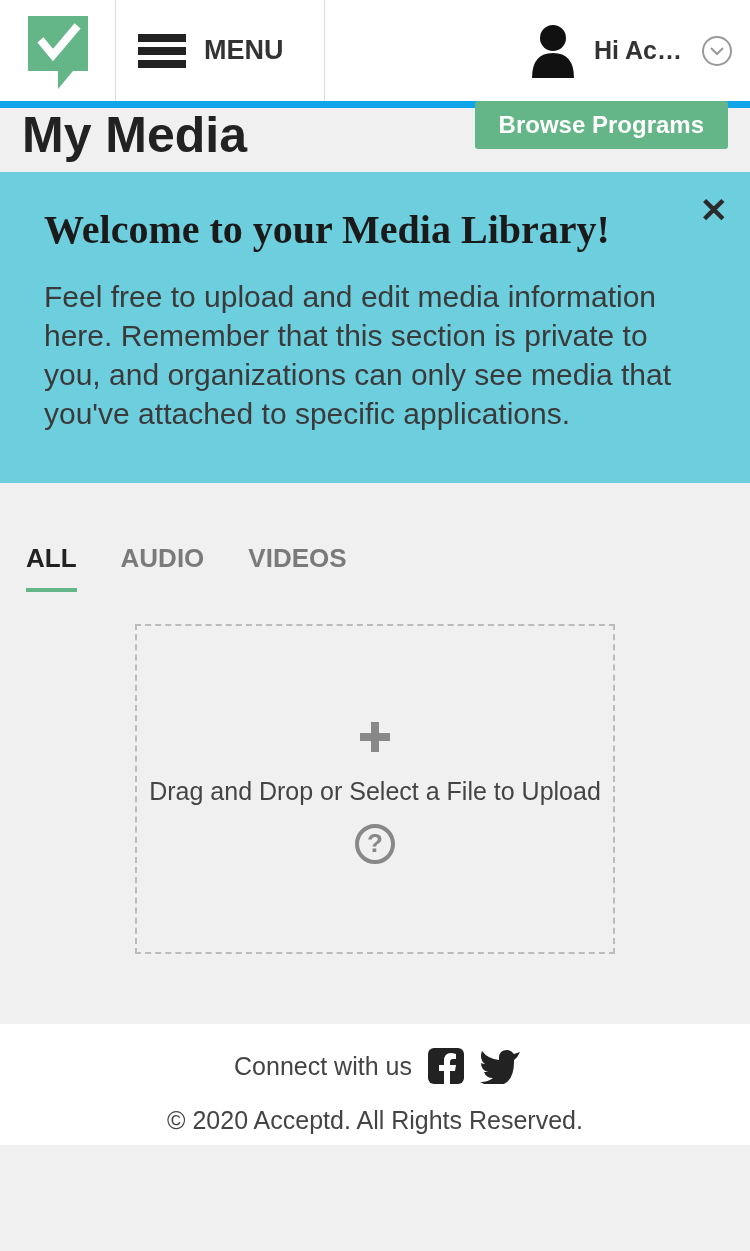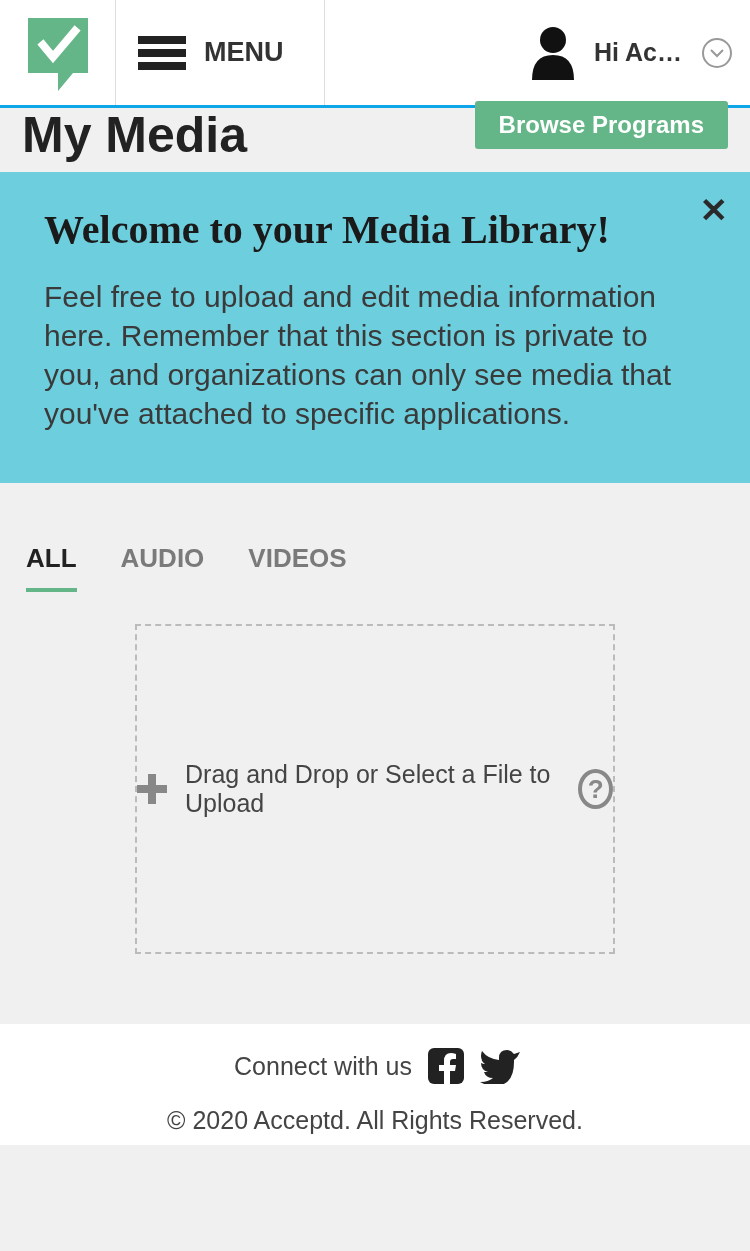--- a/index.html
+++ b/index.html
@@ -9,21 +9,21 @@
       background: #f0f0f0;
       width: 750px;
       overflow-x: hidden;
     }
     
     
     .header {
       display: flex;
       align-items: center;
       background: #fff;
-      border-bottom: 3px solid #0ea5e9;
+      border-bottom: 7px solid #0ea5e9;
       height: 108px;
     }
     .logo-area {
       width: 116px;
       display: flex;
       align-items: center;
       justify-content: center;
       border-right: 1px solid #ddd;
       height: 100%;
     }
@@ -170,21 +170,21 @@
     .upload-section {
       background: #f0f0f0;
       padding: 32px 0 70px 0;
     }
     .upload-box {
       width: 480px;
       height: 330px;
       margin: 0 auto;
       border: 2px dashed #bbb;
       display: flex;
-      flex-direction: row;
+      flex-direction: column;
       align-items: center;
       justify-content: center;
       gap: 18px;
     }
     .plus-icon {
       font-size: 44px;
       font-weight: 700;
       color: #888;
       line-height: 1;
     }

